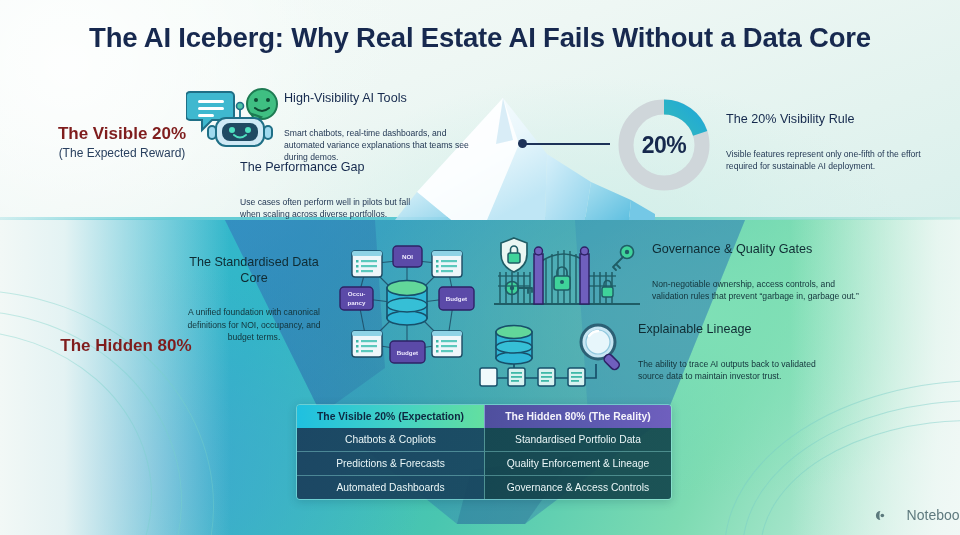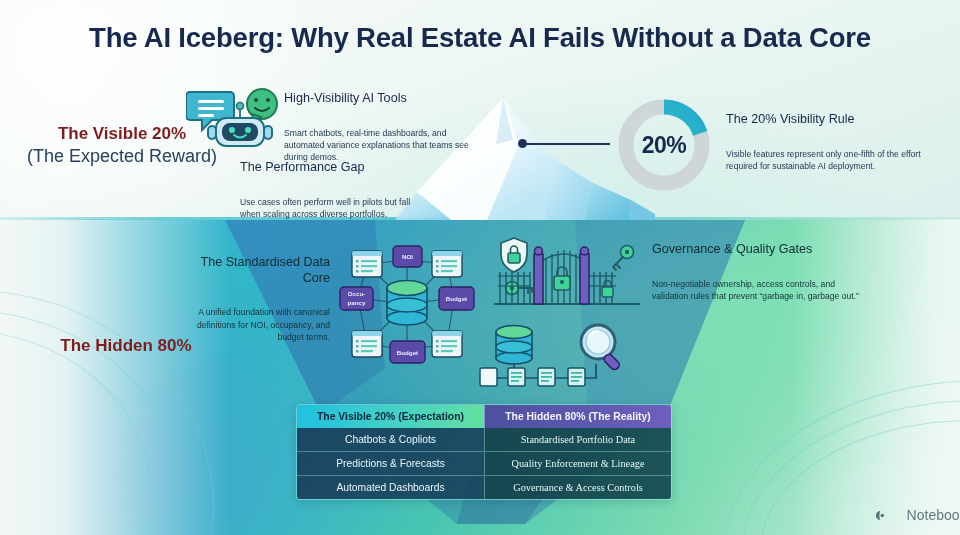--- a/index.html
+++ b/index.html
@@ -87,36 +87,36 @@
     color: #17294f;
     letter-spacing: -0.2px;
   }
 
   
   .side-label { position: absolute; text-align: center; }
   .side-label .big {
     font-size: 17px; font-weight: bold; color: #7f1d1d; white-space: nowrap;
   }
   .side-label .sub {
-    font-size: 18px; color: #29405f; margin-top: 2px; white-space: nowrap;
+    font-size: 12px; color: #29405f; margin-top: 2px; white-space: nowrap;
   }
   #visible-label { left: 22px; top: 124px; width: 200px; }
   #hidden-label  { left: 18px; top: 336px; width: 216px; }
 
   
   .callout { position: absolute; }
   .callout .ct {
     font-size: 12.6px; font-weight: normal; color: #15294d; line-height: 1.25;
   }
   .callout .cb {
     font-size: 8.6px; color: #1e3350; line-height: 1.40; margin-top: 20px;
   }
   .callout.dark .ct { color: #0f2b33; }
   .callout.dark .cb { color: #13333a; }
-  .callout.rt { text-align: right; }
+  .callout.rt { text-align: center; }
 
   #c-tools { left: 284px; top: 91px; width: 196px; }
   #c-gap   { left: 240px; top: 160px; width: 178px; }
   #c-rule  { left: 726px; top: 112px; width: 196px; }
   #c-core  { left: 178px; top: 255px; width: 152px; }
   #c-gov   { left: 652px; top: 242px; width: 218px; }
   #c-lin   { left: 638px; top: 322px; width: 196px; }
 
   
   #donut-wrap { position: absolute; left: 612px; top: 93px; width: 104px; height: 104px; }
@@ -158,21 +158,20 @@
   }
   #table .row.hrow .cell:last-child {
     background: linear-gradient(90deg, #4f4f9e 0%, #5a59ae 50%, #6f5fbe 100%);
     color: #f4f3fb;
   }
   #table .row.brow .cell:first-child {
     background: linear-gradient(120deg, rgba(25,62,92,.92), rgba(24,70,94,.92));
   }
   #table .row.brow .cell:last-child {
     background: linear-gradient(120deg, rgba(19,64,74,.92), rgba(20,72,78,.92));
-    font-family: Liberation Serif, serif;
   }
   #table .row.brow + .row.brow .cell { border-top: 1px solid rgba(150,230,225,.40); }
   #table .row .cell + .cell { border-left: 1px solid rgba(150,230,225,.45); }
 
   
   #watermark {
     position: absolute; right: 14px; bottom: 12px;
     display: flex; align-items: center; gap: 21px;
     font-size: 14px; color: #46646a; opacity: .85;
   }
@@ -539,20 +538,24 @@
       <path d="M113 14 a12 12 0 0 1 9 -5" stroke="#ffffff" stroke-width="2.5" fill="none" stroke-linecap="round"></path>
       <rect x="131" y="32" width="9" height="17" rx="4" transform="rotate(-45 135 40)" fill="#6f5fbe" stroke="#2e2266" stroke-width="1.6"></rect>
     </g>
   </svg>
 
   <div class="callout dark" id="c-gov">
     <div class="ct">Governance &amp; Quality Gates</div>
     <div class="cb">Non-negotiable ownership, access controls, and validation rules that prevent “garbage in, garbage out.”</div>
   </div>
 
+  <div class="callout dark" id="c-lin">
+    <div class="ct">Explainable Lineage</div>
+    <div class="cb">The ability to trace AI outputs back to validated source data to maintain investor trust.</div>
+  </div>
 
   <div id="table">
     <div class="row hrow">
       <div class="cell head">The Visible 20% (Expectation)</div>
       <div class="cell head">The Hidden 80% (The Reality)</div>
     </div>
     <div class="row brow">
       <div class="cell">Chatbots &amp; Copliots</div>
       <div class="cell">Standardised Portfolio Data</div>
     </div>

